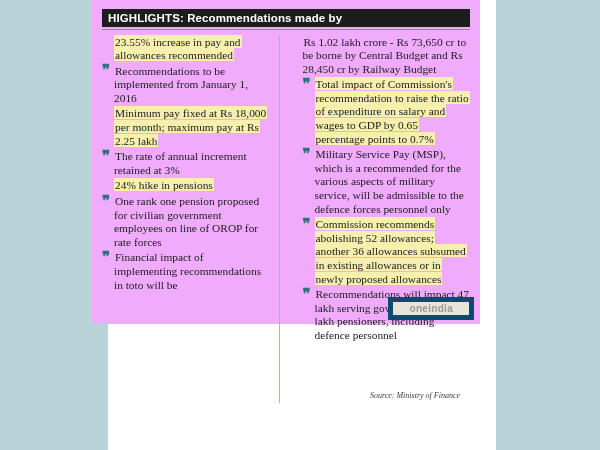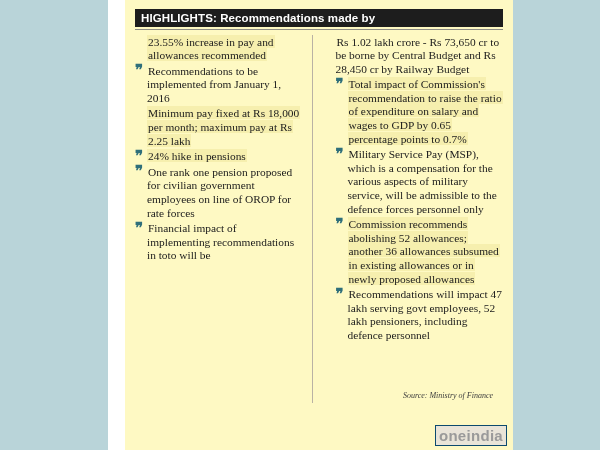--- a/index.html
+++ b/index.html
@@ -27,23 +27,23 @@
     background: #b9d4d9;
   }
   .side-right {
     position: absolute;
     right: 0; top: 0;
     width: 104px; height: 450px;
     background: #b9d4d9;
   }
   .card {
     position: absolute;
-    left: 125px; top: 0;
-    width: 388px; height: 450px;
-    background: #fef9c3;
+    left: 92px; top: 0;
+    width: 388px; height: 324px;
+    background: #f0abfc;
     box-sizing: border-box;
     padding: 8px 10px 6px 10px;
   }
   .highlight-bar {
     background: #1d1d1d;
     color: #ffffff;
     font-family: "Liberation Sans", sans-serif;
     font-size: 11.5px;
     font-weight: bold;
     padding: 3px 6px 3px 6px;
@@ -117,26 +117,26 @@
     bottom: 3px;
     font-size: 8px;
     font-style: italic;
     color: #3b3b3b;
   }
   .watermark {
     position: absolute;
     right: 6px;
     bottom: 4px;
     font-family: "Liberation Sans", sans-serif;
-    font-size: 15px;
+    font-size: 10px;
     font-weight: bold;
     color: #9a9a9a;
     background: #e9e4d8;
-    padding: 1px 3px;
-    border: 1px solid #0c4a6e;
+    padding: 1px 16px;
+    border: 5px solid #0c4a6e;
     letter-spacing: .3px;
   }
 </style>
 </head>
 <body>
 
 <div class="page">
 
   <div class="side-left"></div>
   <div class="side-right"></div>
@@ -162,20 +162,21 @@
           <span class="quote">❞</span>
           <span class="txt">Recommendations to be implemented from January 1, 2016</span>
         </div>
 
         <div class="bullet hl">
           <span class="txt">Minimum pay fixed at Rs 18,000 per month; maximum pay at Rs 2.25 lakh</span>
         </div>
 
         <div class="bullet nohl">
           <span class="quote">❞</span>
+          <span class="txt">The rate of annual increment retained at 3%</span>
         </div>
 
         <div class="bullet hl">
           <span class="txt">24% hike in pensions</span>
         </div>
 
         <div class="bullet nohl">
           <span class="quote">❞</span>
           <span class="txt">One rank one pension proposed for civilian government employees on line of OROP for rate forces</span>
         </div>
@@ -195,21 +196,21 @@
           <span class="txt">Rs 1.02 lakh crore - Rs 73,650 cr to be borne by Central Budget and Rs 28,450 cr by Railway Budget</span>
         </div>
 
         <div class="bullet hl">
           <span class="quote">❞</span>
           <span class="txt">Total impact of Commission's recommendation to raise the ratio of expenditure on salary and wages to GDP by 0.65 percentage points to 0.7%</span>
         </div>
 
         <div class="bullet nohl">
           <span class="quote">❞</span>
-          <span class="txt">Military Service Pay (MSP), which is a compensation for the various aspects of military service, will be admissible to the defence forces personnel only</span>
+          <span class="txt">Military Service Pay (MSP), which is a recommended for the various aspects of military service, will be admissible to the defence forces personnel only</span>
         </div>
 
         <div class="bullet hl">
           <span class="quote">❞</span>
           <span class="txt">Commission recommends abolishing 52 allowances; another 36 allowances subsumed in existing allowances or in newly proposed allowances</span>
         </div>
 
         <div class="bullet nohl">
           <span class="quote">❞</span>
           <span class="txt">Recommendations will impact 47 lakh serving govt employees, 52 lakh pensioners, including defence personnel</span>

